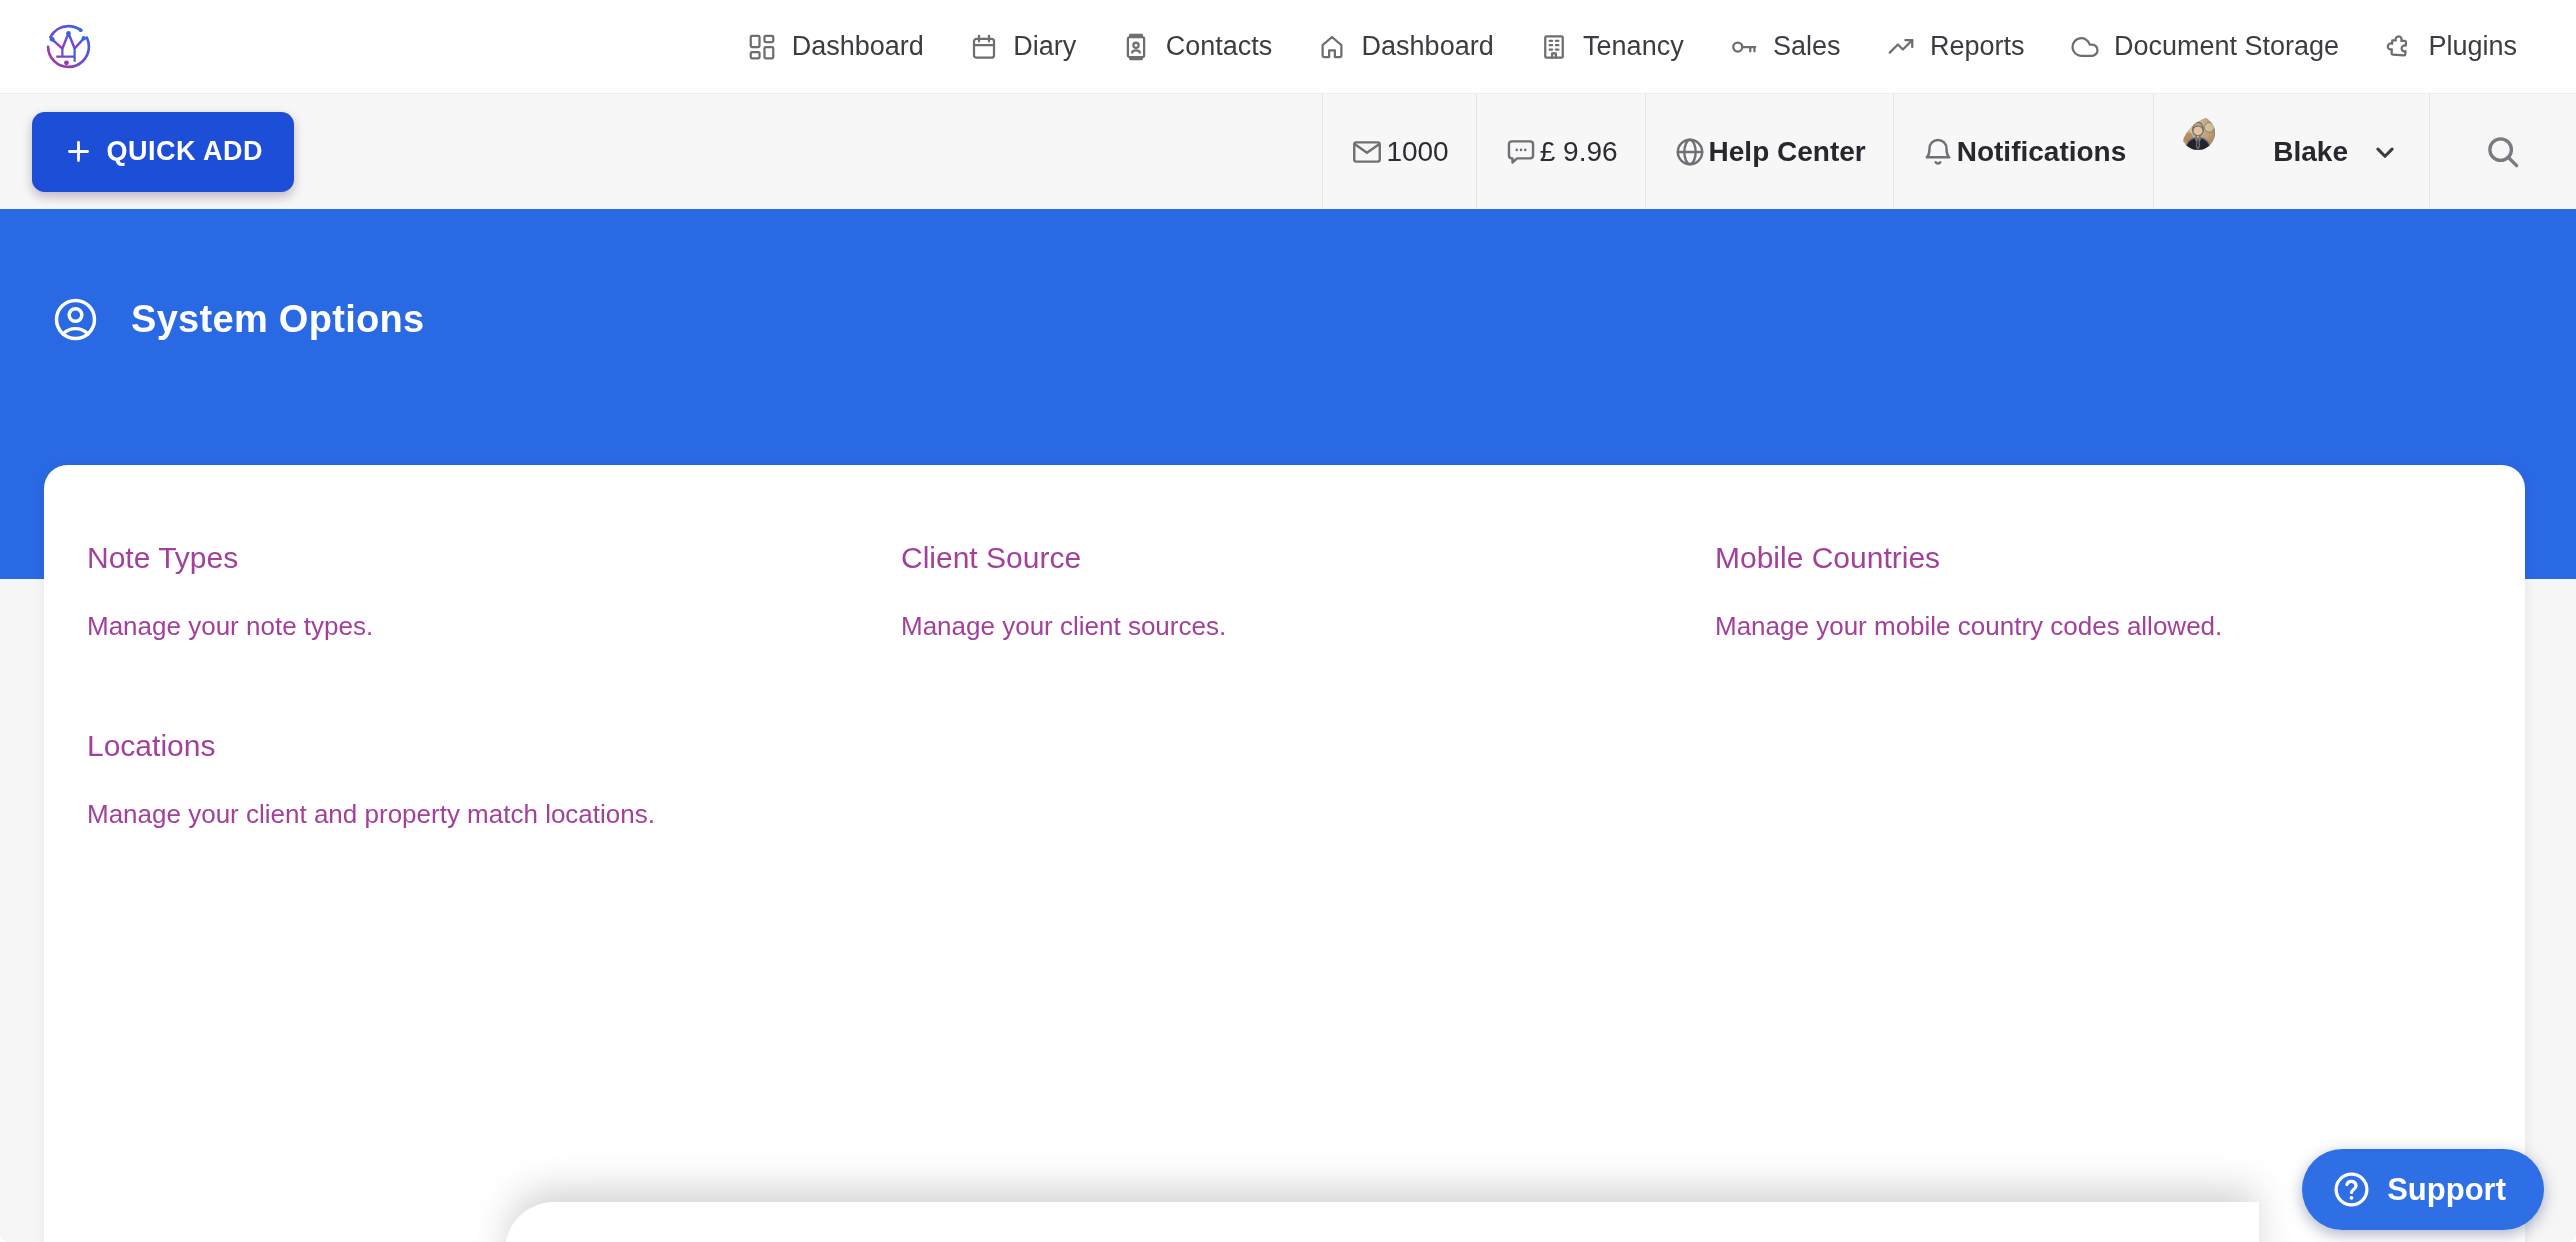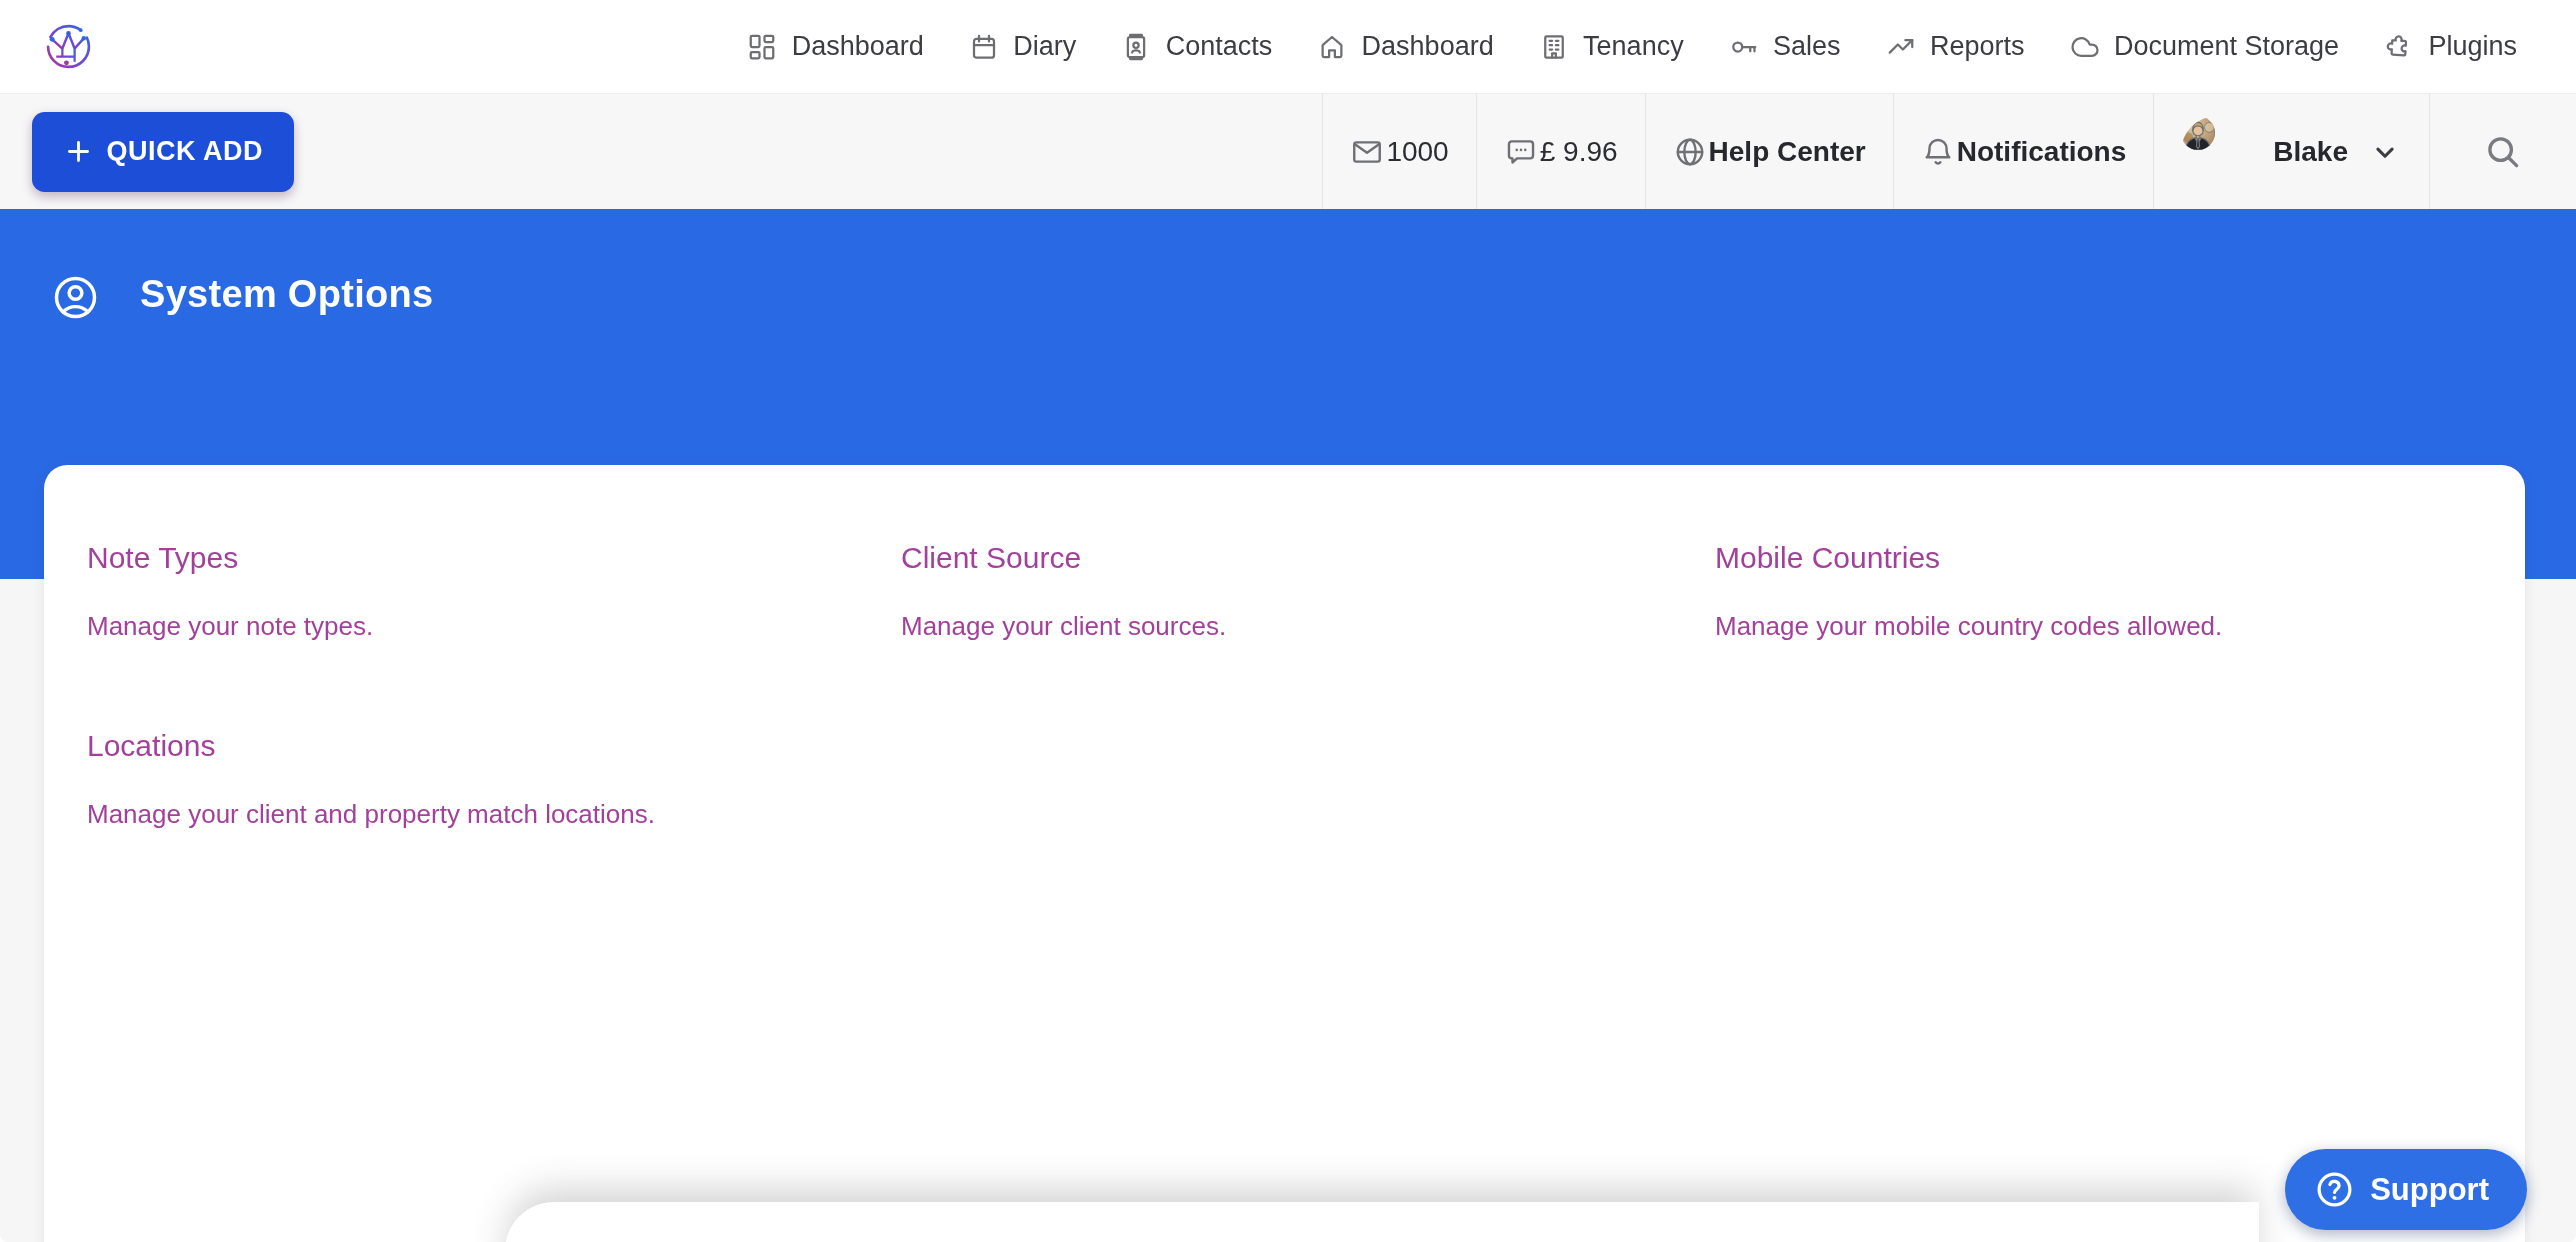--- a/index.html
+++ b/index.html
@@ -32,39 +32,39 @@
   .tool-value{font-weight:500;color:#2b2d33;}
   .user-section{gap:20px;justify-content:flex-end;}
   .avatar{width:72px;height:72px;border-radius:50%;overflow:hidden;flex:0 0 auto;}
   .chevron{width:21.6px;height:21.6px;}
   .chevron path{stroke:#3c3d42;stroke-width:2.2;fill:none;stroke-linecap:round;stroke-linejoin:round;}
   .search-section{padding:0 54px;}
   .search-section svg{width:38px;height:38px;stroke:#7a7b80;stroke-width:2.1;}
 
   
   .banner{height:370px;background:#2a69e4;}
-  .banner-inner{display:flex;gap:40px;padding:64px 0 0 51px;}
+  .banner-inner{display:flex;align-items:center;gap:31px;padding:86px 0 0 51px;}
   .banner-inner svg{width:49px;height:49px;fill:none;stroke:#ffffff;stroke-width:1.7;
                     stroke-linecap:round;stroke-linejoin:round;}
   .banner-title{color:#ffffff;font-size:38px;font-weight:700;letter-spacing:0.3px;}
 
   
   .card{position:absolute;left:44px;top:465px;width:2481px;height:847px;background:#ffffff;
         border-radius:23.4px;box-shadow:0 2.7px 12.6px rgba(25,25,35,.07);box-sizing:border-box;}
   .card-grid{display:grid;grid-template-columns:814px 814px 1fr;row-gap:87px;padding:76px 43px;}
   .option h2{margin:0 0 36px;font-size:30px;font-weight:500;color:#a3409c;cursor:pointer;}
   .option p{margin:0;font-size:26px;color:#a3409c;}
 
   
   .offscreen-shadow{position:absolute;left:505px;top:1202px;width:1754px;height:117px;
         background:#ffffff;border-top-left-radius:49px;
         box-shadow:0 -16px 36px -3.6px rgba(55,55,65,.22);}
 
   
-  .support{position:absolute;right:49px;bottom:11.7px;height:81px;padding:0 38px 0 29px;
+  .support{position:absolute;right:32px;bottom:11.7px;height:81px;padding:0 38px 0 29px;
            border-radius:41px;background:#2e6fe6;color:#fff;display:flex;align-items:center;
            gap:15.3px;font-family:inherit;font-size:31px;font-weight:700;border:none;
            box-shadow:0 4.5px 14.4px rgba(20,40,90,.35);cursor:pointer;}
   .support svg{width:41px;height:41px;fill:none;stroke:#fff;stroke-width:1.9;
                stroke-linecap:round;stroke-linejoin:round;}
 </style>
 </head>
 <body>
 
 <div class="screen">

